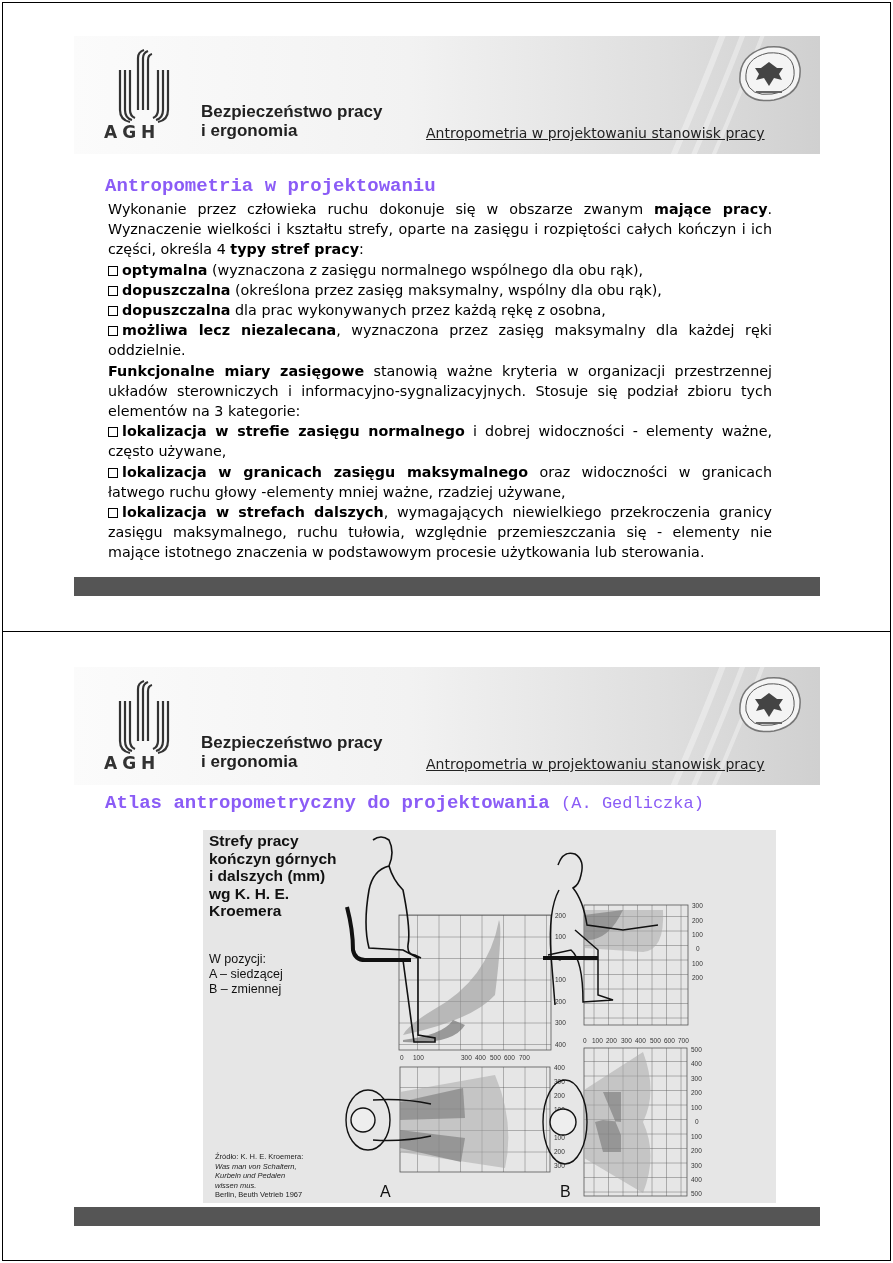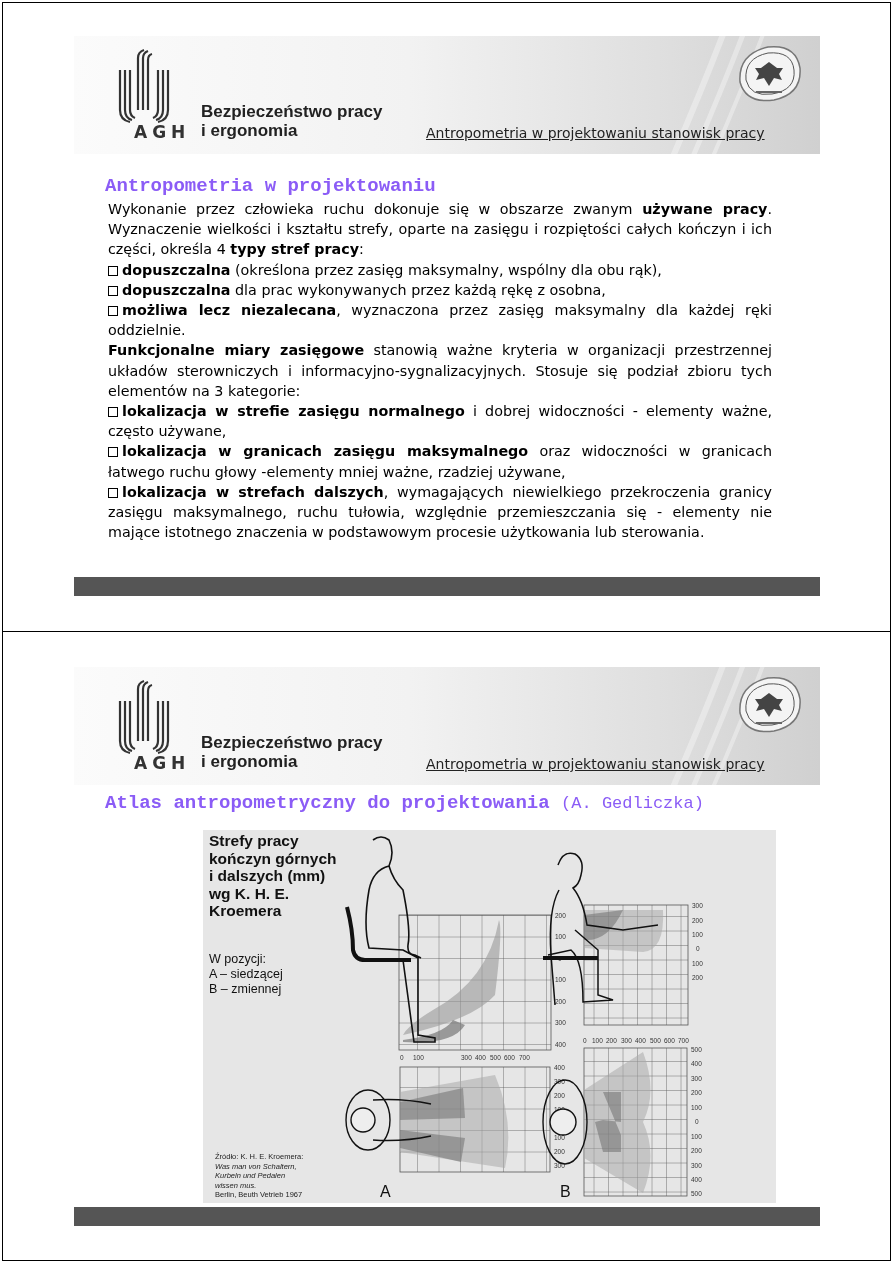--- a/index.html
+++ b/index.html
@@ -10,21 +10,21 @@
   .page-divider { position: absolute; left: 2px; top: 631px; width: 889px; height: 0; border-top: 1.5px solid #000; }
 
   .slide { position: absolute; left: 74px; width: 746px; }
   .slide-1 { top: 36px; height: 560px; }
   .slide-2 { top: 667px; height: 560px; }
 
   .header { position: absolute; left: 0; top: 0; width: 746px; height: 118px;
     background: linear-gradient(90deg, #fbfbfb 0%, #f2f2f2 45%, #dedede 80%, #d0d0d0 100%); overflow: hidden; }
   .header .stripes { position: absolute; right: 40px; top: -20px; width: 140px; height: 170px; opacity: 0.35; }
   .agh-logo { position: absolute; left: 40px; top: 12px; width: 60px; height: 100px; }
-  .agh-text { position: absolute; left: 60px; top: 86px; font-family: "DejaVu Sans", sans-serif; font-weight: bold; font-size: 17px; letter-spacing: 5px; color: #333; }
+  .agh-text { position: absolute; left: 30px; top: 86px; font-family: "DejaVu Sans", sans-serif; font-weight: bold; font-size: 17px; letter-spacing: 5px; color: #333; }
   .course-title { position: absolute; left: 127px; top: 66px; font-family: "Liberation Sans", sans-serif; font-weight: bold; font-size: 17px; line-height: 19px; color: #222; }
   .slide-subtitle { position: absolute; left: 352px; top: 89px; font-family: "DejaVu Sans", sans-serif; font-size: 14px; color: #222; text-decoration: underline; }
   .emblem { position: absolute; left: 660px; top: 6px; width: 70px; height: 62px; }
 
   .footer-bar { position: absolute; left: 0; width: 746px; height: 19px; background: #555555; }
   .slide-1 .footer-bar { top: 541px; }
   .slide-2 .footer-bar { top: 540px; }
 
   .slide-heading { position: absolute; left: 31px; font-family: Liberation Mono, monospace; font-weight: bold; font-size: 19px; color: #8b5cf6; white-space: nowrap; }
   .slide-1 .slide-heading { top: 139px; }
@@ -80,21 +80,22 @@
       <path d="M6 40 Q4 12 34 5 Q62 2 66 26 Q68 52 40 58 Q12 62 6 40 Z" fill="#f4f4f4" stroke="#777" stroke-width="1.5"></path>
       <path d="M12 38 Q10 16 34 11 Q58 9 60 28 Q62 48 38 52 Q16 55 12 38 Z" fill="none" stroke="#555" stroke-width="1"></path>
       <path d="M35 20 l-8 6 -6 0 4 6 -3 6 8 -2 5 8 5 -8 8 2 -3 -6 4 -6 -6 0 Z" fill="#444"></path>
       <rect x="22" y="49" width="26" height="2" fill="#666"></rect>
     </svg>
   </div>
 
   <div class="slide-heading">Antropometria w projektowaniu</div>
 
   <div class="body-text">
-    <p class="para"><span>Wykonanie przez człowieka ruchu dokonuje się w obszarze zwanym </span><b>używane pracy</b><span>. Wyznaczenie wielkości i kształtu strefy, oparte na zasięgu i rozpiętości całych kończyn i ich części, określa 4 </span><b>typy stref pracy</b><span>:</span></p>
+    <p class="para"><span>Wykonanie przez człowieka ruchu dokonuje się w obszarze zwanym </span><b>mające pracy</b><span>. Wyznaczenie wielkości i kształtu strefy, oparte na zasięgu i rozpiętości całych kończyn i ich części, określa 4 </span><b>typy stref pracy</b><span>:</span></p>
+    <p><span class="cb"></span><b>optymalna</b><span> (wyznaczona z zasięgu normalnego wspólnego dla obu rąk),</span></p>
     <p><span class="cb"></span><b>dopuszczalna</b><span> (określona przez zasięg maksymalny, wspólny dla obu rąk),</span></p>
     <p><span class="cb"></span><b>dopuszczalna</b><span> dla prac wykonywanych przez każdą rękę z osobna,</span></p>
     <p><span class="cb"></span><b>możliwa lecz niezalecana</b><span>, wyznaczona przez zasięg maksymalny dla każdej ręki oddzielnie.</span></p>
     <p><b>Funkcjonalne miary zasięgowe</b><span> stanowią ważne kryteria w organizacji przestrzennej układów sterowniczych i informacyjno-sygnalizacyjnych. Stosuje się podział zbioru tych elementów na 3 kategorie:</span></p>
     <p><span class="cb"></span><b>lokalizacja w strefie zasięgu normalnego</b><span> i dobrej widoczności - elementy ważne, często używane,</span></p>
     <p><span class="cb"></span><b>lokalizacja w granicach zasięgu maksymalnego</b><span> oraz widoczności w granicach łatwego ruchu głowy -elementy mniej ważne, rzadziej używane,</span></p>
     <p><span class="cb"></span><b>lokalizacja w strefach dalszych</b><span>, wymagających niewielkiego przekroczenia granicy zasięgu maksymalnego, ruchu tułowia, względnie przemieszczania się - elementy nie mające istotnego znaczenia w podstawowym procesie użytkowania lub sterowania.</span></p>
   </div>
 
   <div class="footer-bar"></div>

